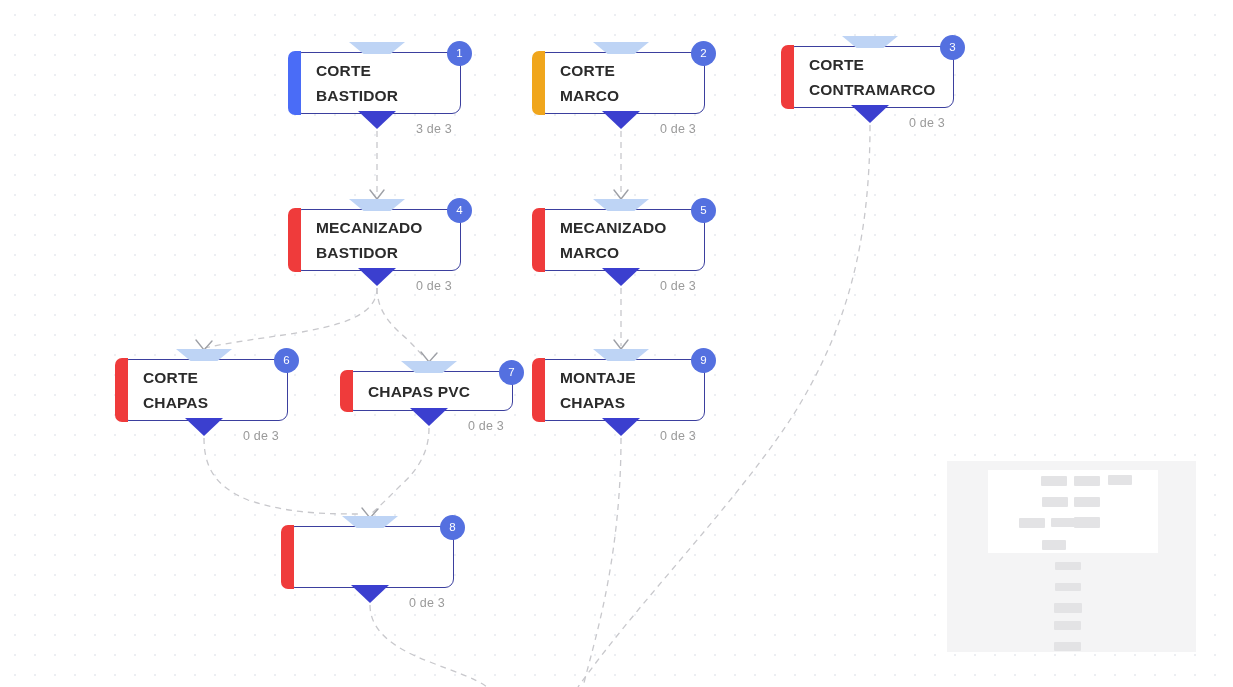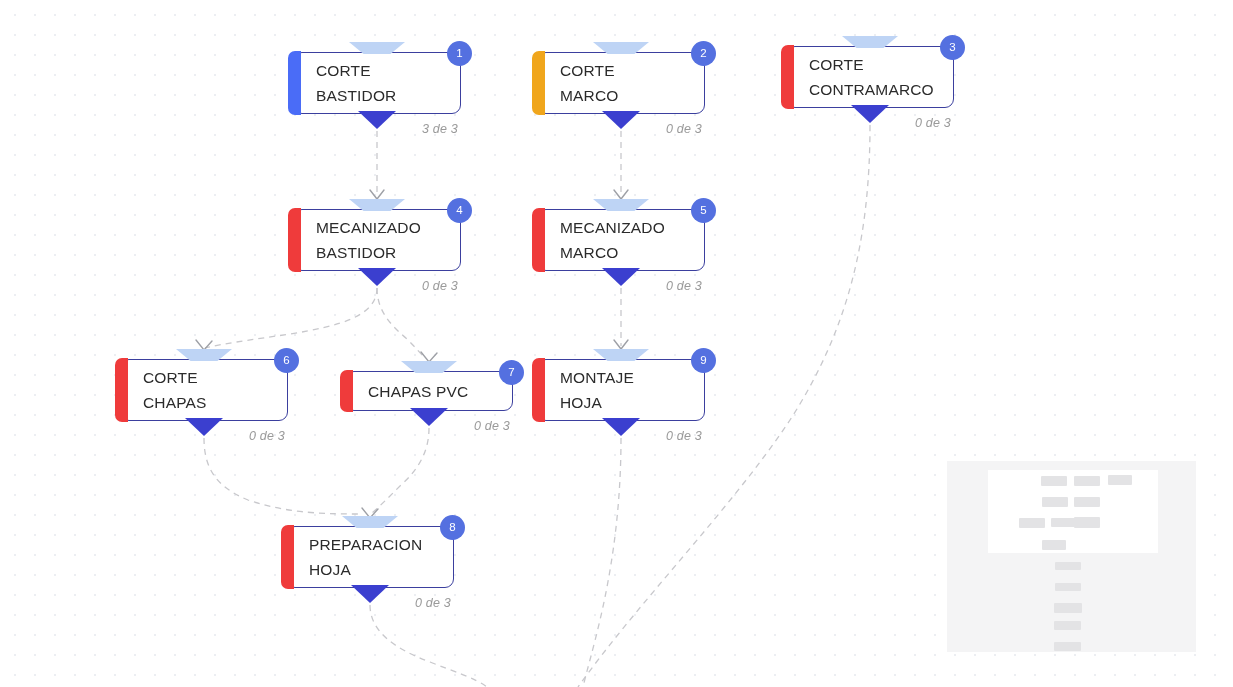--- a/index.html
+++ b/index.html
@@ -53,21 +53,21 @@
 
   .node-label {
     position: relative;
     z-index: 2;
     padding: 0 14px 0 22px;
     font-size: 15.5px;
     line-height: 25px;
     color: #2b2b2b;
     letter-spacing: 0.15px;
     white-space: pre-line;
-    font-weight: 400;
+    font-weight: 700;
   }
 
   
   .handle-top {
     position: absolute;
     top: -11px;
     left: 50%;
     transform: translateX(-50%);
     width: 56px;
     height: 12px;
@@ -103,26 +103,25 @@
     line-height: 25px;
     text-align: center;
     font-weight: 400;
     z-index: 4;
   }
 
   
   .node-count {
     position: absolute;
     bottom: -23px;
-    right: 2px;
+    right: 8px;
     font-size: 12.5px;
     color: #9a9a9a;
     white-space: nowrap;
     letter-spacing: 0.2px;
-    font-style: italic;
   }
 
   
   #minimap {
     position: absolute;
     left: 947px;
     top: 461px;
     width: 249px;
     height: 191px;
     background: #f4f4f5;
@@ -240,31 +239,29 @@
         <div class="node-accent" style="background: rgb(239, 59, 59);"></div>
         <div class="handle-top"></div>
         <div class="node-label">CHAPAS PVC</div>
         <div class="node-badge">7</div>
         <div class="handle-bottom"></div>
         <div class="node-count">0 de 3</div>
       </div>
       <div class="node" style="left: 286px; top: 526px; width: 168px; height: 62px;">
         <div class="node-accent" style="background: rgb(239, 59, 59);"></div>
         <div class="handle-top"></div>
-        <div class="node-label">PREPARACION
-HOJA</div>
         <div class="node-badge">8</div>
         <div class="handle-bottom"></div>
         <div class="node-count">0 de 3</div>
       </div>
       <div class="node" style="left: 537px; top: 359px; width: 168px; height: 62px;">
         <div class="node-accent" style="background: rgb(239, 59, 59);"></div>
         <div class="handle-top"></div>
         <div class="node-label">MONTAJE
-HOJA</div>
+CHAPAS</div>
         <div class="node-badge">9</div>
         <div class="handle-bottom"></div>
         <div class="node-count">0 de 3</div>
       </div>
     </div>
 
   <div id="minimap">
     <div id="minimap-viewport"></div>
   <div class="mini-node" style="left: 94px; top: 15px; width: 26px; height: 10px;"></div>
       <div class="mini-node" style="left: 127px; top: 15px; width: 26px; height: 10px;"></div>

